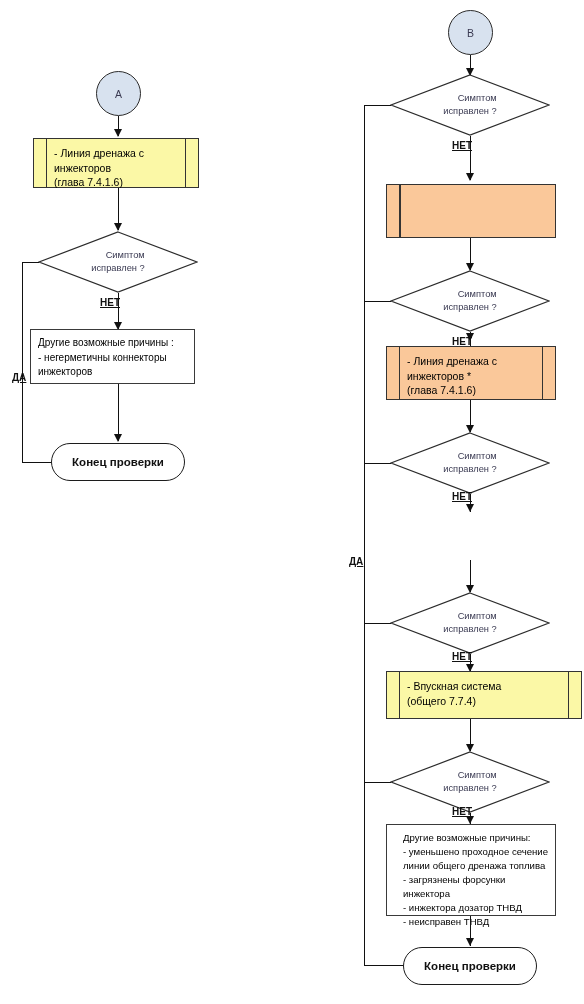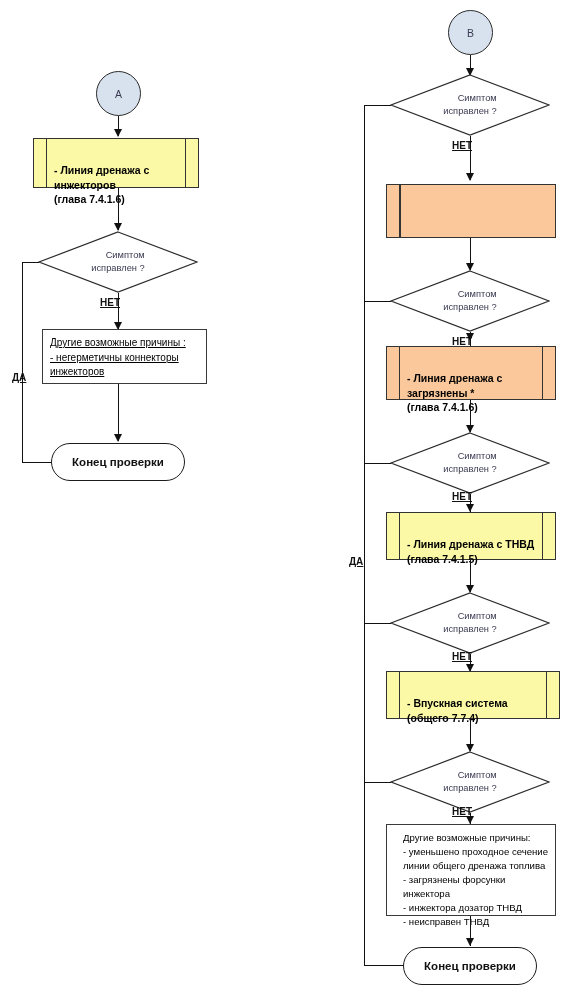--- a/index.html
+++ b/index.html
@@ -48,24 +48,24 @@
     border-right: 1.3px solid #333333;
   }
   .proc .band-r {
     width: 12px;
     flex: 0 0 12px;
     border-right: none;
     border-left: 1.3px solid #333333;
   }
   .proc .body {
     flex: 1 1 auto;
-    padding: 24px 0 0 7px;
+    padding: 7px 0 0 7px;
     font-size: 10.5px;
     line-height: 14.5px;
-    font-weight: bold;
+    font-weight: normal;
   }
   .proc.yellow { background: #fbf8a6; }
   .proc.orange { background: #fac89a; }
 
   
   .note {
     border: 1.1px solid #3a3a3a;
     background: #ffffff;
     padding: 6px 6px 5px 7px;
     font-size: 10px;
@@ -171,21 +171,21 @@
 
   <div class="vline" style="left:118px; top:293px; height:36px;"></div>
   <div class="arrowhead" style="left:113.5px; top:322px;"></div>
   <div class="edge-label" style="left:100px; top:297px;">НЕТ</div>
 
   <div class="hline" style="left:22px; top:262px; width:17px;"></div>
   <div class="vline" style="left:22px; top:262px; height:200px;"></div>
   <div class="hline" style="left:22px; top:462px; width:96px;"></div>
   <div class="edge-label" style="left:12px; top:372px;">ДА</div>
 
-  <div class="node note" style="left:42px; top:329px; width:165px; height:55px;text-decoration:underline;">
+  <div class="node note" style="left:30px; top:329px; width:165px; height:55px;">
     <div>Другие возможные причины :</div>
     <div>- негерметичны коннекторы</div>
     <div>инжекторов</div>
   </div>
 
   <div class="vline" style="left:118px; top:384px; height:57px;"></div>
   <div class="arrowhead" style="left:113.5px; top:434px;"></div>
 
   <div class="node terminator" style="left:51px; top:443px; width:134px; height:38px;">
     <span>Конец проверки</span>
@@ -234,21 +234,21 @@
   </div>
   <div class="hline" style="left:364px; top:301px; width:27px;"></div>
   <div class="vline" style="left:470px; top:332px; height:42px;"></div>
   <div class="arrowhead" style="left:465.5px; top:333px;"></div>
   <div class="edge-label" style="left:452px; top:336px;">НЕТ</div>
 
   <div class="node proc orange" style="left:386px; top:346px; width:170px; height:54px;">
     <div class="band"></div>
     <div class="body">
       <div>- Линия дренажа с</div>
-      <div>загрязнены *</div>
+      <div>инжекторов *</div>
       <div>(глава 7.4.1.6)</div>
     </div>
     <div class="band-r"></div>
   </div>
   <div class="vline" style="left:470px; top:400px; height:32px;"></div>
   <div class="arrowhead" style="left:465.5px; top:425px;"></div>
 
   <div class="node decision" style="left:390px; top:432px; width:160px; height:62px;">
     <svg width="160" height="62" viewBox="0 0 160 62">
       <polygon points="80,1 159,31 80,61 1,31" fill="#ffffff" stroke="#2b2b2b" stroke-width="1.2"></polygon>
@@ -256,46 +256,38 @@
     <div class="dtext">
       <div>Симптом</div>
       <div>исправлен ?</div>
     </div>
   </div>
   <div class="hline" style="left:364px; top:463px; width:27px;"></div>
   <div class="vline" style="left:470px; top:494px; height:18px;"></div>
   <div class="arrowhead" style="left:465.5px; top:504px;"></div>
   <div class="edge-label" style="left:452px; top:491px;">НЕТ</div>
 
-  <div class="node proc yellow" style="left:386px; top:512px; width:170px; height:48px;">
-    <div class="band"></div>
-    <div class="body">
-      <div>- Линия дренажа с ТНВД</div>
-      <div>(глава 7.4.1.5)</div>
-    </div>
-    <div class="band-r"></div>
-  </div>
   <div class="vline" style="left:470px; top:560px; height:32px;"></div>
   <div class="arrowhead" style="left:465.5px; top:585px;"></div>
 
   <div class="node decision" style="left:390px; top:592px; width:160px; height:62px;">
     <svg width="160" height="62" viewBox="0 0 160 62">
       <polygon points="80,1 159,31 80,61 1,31" fill="#ffffff" stroke="#2b2b2b" stroke-width="1.2"></polygon>
     </svg>
     <div class="dtext">
       <div>Симптом</div>
       <div>исправлен ?</div>
     </div>
   </div>
   <div class="hline" style="left:364px; top:623px; width:27px;"></div>
   <div class="vline" style="left:470px; top:654px; height:18px;"></div>
   <div class="arrowhead" style="left:465.5px; top:664px;"></div>
   <div class="edge-label" style="left:452px; top:651px;">НЕТ</div>
 
-  <div class="node proc yellow" style="left:386px; top:671px; width:174px; height:48px;">
+  <div class="node proc yellow" style="left:386px; top:671px; width:196px; height:48px;">
     <div class="band"></div>
     <div class="body">
       <div>- Впускная система</div>
       <div>(общего 7.7.4)</div>
     </div>
     <div class="band-r"></div>
   </div>
   <div class="vline" style="left:470px; top:719px; height:32px;"></div>
   <div class="arrowhead" style="left:465.5px; top:744px;"></div>
 

